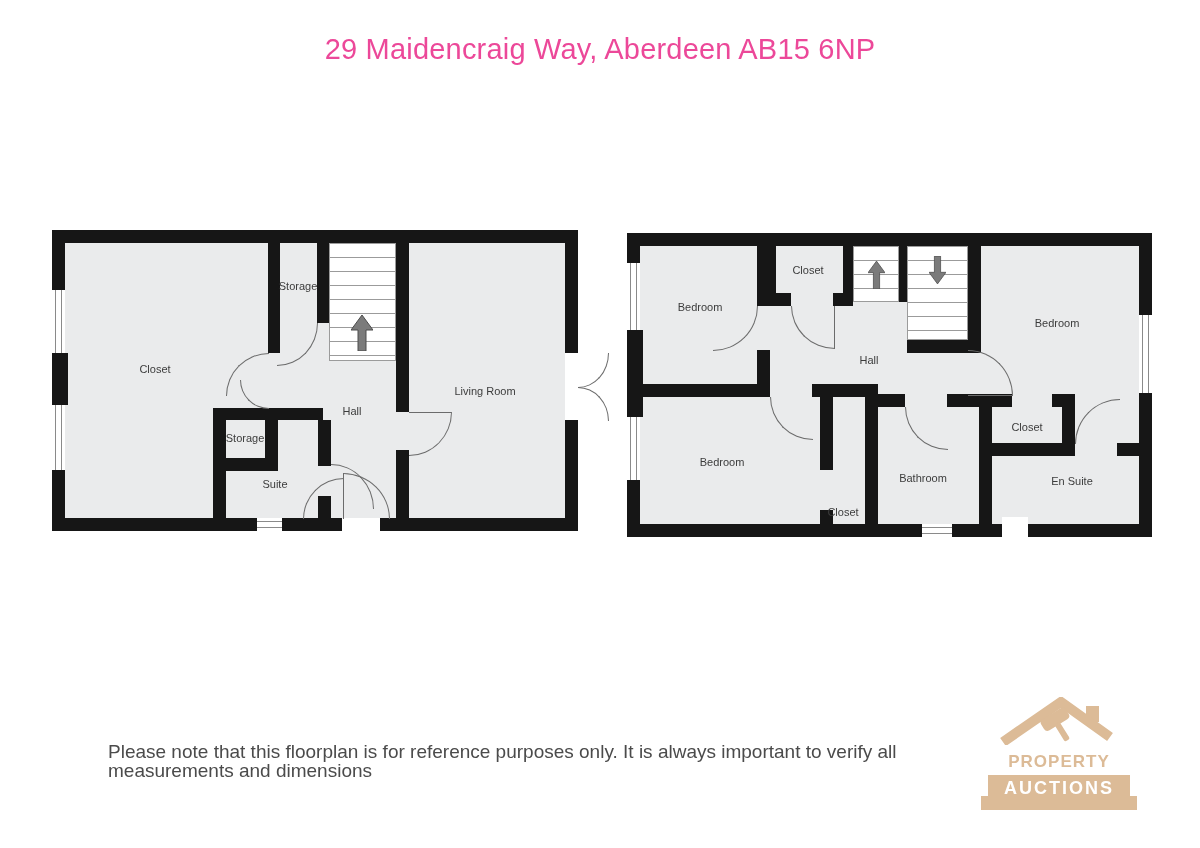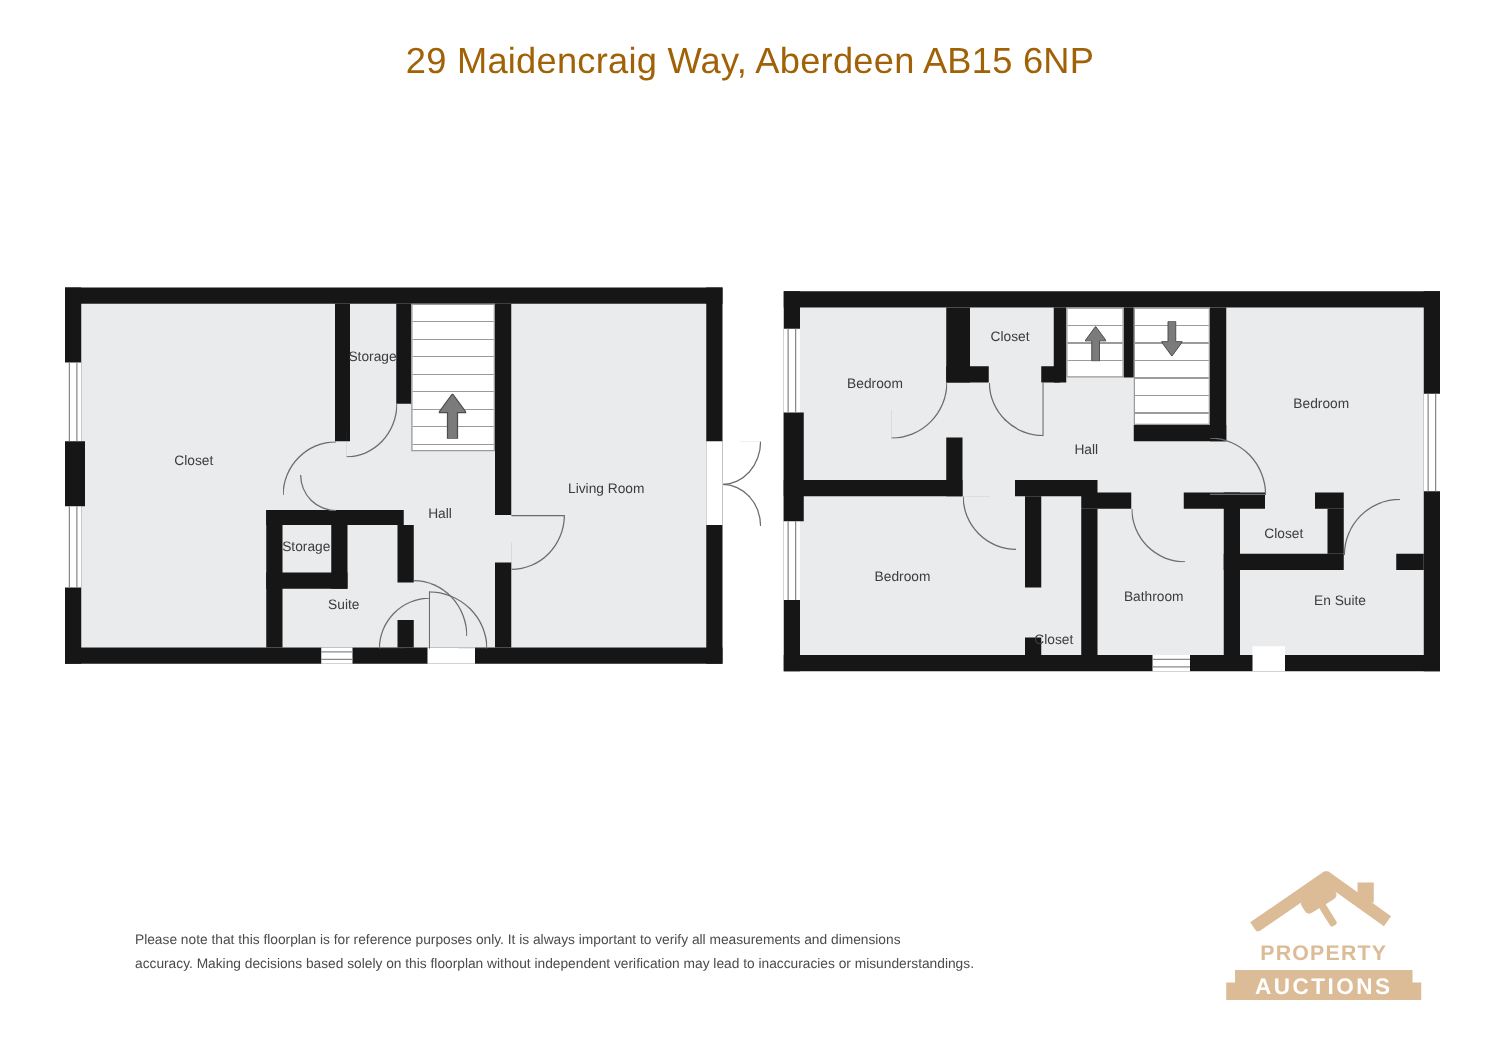--- a/index.html
+++ b/index.html
@@ -1,41 +1,41 @@
 <!DOCTYPE html>
 <html><head>
 <meta charset="utf-8">
 <style>
   html,body{margin:0;padding:0;background:#fff;font-family:"Liberation Sans",sans-serif;}
   #page{position:relative;width:1200px;height:848px;background:#fff;overflow:hidden;}
-  .title{position:absolute;left:0;right:0;top:33px;text-align:center;font-size:29px;color:#a16207;letter-spacing:0.2px;}
+  .title{position:absolute;left:0;right:0;top:33px;text-align:center;font-size:29px;color:#ec4899;letter-spacing:0.2px;}
   .plan{position:absolute;}
   .base{position:absolute;background:#eaebec;}
   .w{position:absolute;background:#161616;}
   .open{position:absolute;background:#fff;}
   .win{position:absolute;background:#fff;}
   .win-v::before,.win-v::after{content:"";position:absolute;top:0;bottom:0;width:1px;background:#8a8a8a;}
   .win-v::before{left:3px}.win-v::after{right:3px}
   .win-h::before,.win-h::after{content:"";position:absolute;left:0;right:0;height:1px;background:#8a8a8a;}
   .win-h::before{top:3px}.win-h::after{bottom:3px}
   .stairs{position:absolute;background:repeating-linear-gradient(to bottom,#fff 0 13px,#9b9b9b 13px 14px);border:1px solid #9b9b9b;box-sizing:border-box;}
   .arrow{position:absolute;}
   .arc{position:absolute;border:0 solid #6b6b6b;}
   .arc-tl{border-top-left-radius:100%;border-top-width:1px;border-left-width:1px;}
   .arc-tr{border-top-right-radius:100%;border-top-width:1px;border-right-width:1px;}
   .arc-br{border-bottom-right-radius:100%;border-bottom-width:1px;border-right-width:1px;}
   .arc-bl{border-bottom-left-radius:100%;border-bottom-width:1px;border-left-width:1px;}
   .leaf-t{border-top-width:1px}.leaf-b{border-bottom-width:1px}
   .leaf-l{border-left-width:1px}.leaf-r{border-right-width:1px}
   .lbl{position:absolute;font-size:11px;color:#3c3c3c;transform:translate(-50%,-50%);white-space:nowrap;}
-  .disclaimer{position:absolute;left:108px;top:743px;width:845px;font-size:11px;line-height:18.8px;color:#4b4b4b;}
+  .disclaimer{position:absolute;left:108px;top:743px;width:845px;font-size:19px;line-height:18.8px;color:#4b4b4b;}
   .logo{position:absolute;left:988px;top:697px;width:142px;text-align:center;color:#dcbb97;}
   .logo-prime{font-size:30px;font-weight:bold;letter-spacing:2px;line-height:1;margin-top:1px;}
   .logo-property{font-size:17px;font-weight:bold;letter-spacing:1px;line-height:1;margin-top:4px;}
-  .logo-band{position:relative;margin-top:5px;background:#dcbb97;color:#fff;font-size:18px;font-weight:bold;letter-spacing:2px;padding:3px 0 0;}
+  .logo-band{position:relative;margin-top:5px;background:#dcbb97;color:#fff;font-size:18px;font-weight:bold;letter-spacing:2px;padding:3px 0 11px;}
   .logo-band::before,.logo-band::after{content:"";position:absolute;bottom:0;width:8px;height:14px;background:#dcbb97;}
   .logo-band::before{left:-7px}.logo-band::after{right:-7px}
 </style>
 </head>
 <body>
 
 <div id="page">
 
   <div class="title">29 Maidencraig Way, Aberdeen AB15 6NP</div>
 
@@ -152,21 +152,20 @@
     <div class="lbl" style="left:430px;top:90px">Bedroom</div>
     <div class="lbl" style="left:95px;top:229px">Bedroom</div>
     <div class="lbl" style="left:216px;top:279px">Closet</div>
     <div class="lbl" style="left:296px;top:245px">Bathroom</div>
     <div class="lbl" style="left:400px;top:194px">Closet</div>
     <div class="lbl" style="left:445px;top:248px">En Suite</div>
   </div>
 
   <div class="disclaimer">
     <div>Please note that this floorplan is for reference purposes only. It is always important to verify all measurements and dimensions</div>
-    <div>accuracy. Making decisions based solely on this floorplan without independent verification may lead to inaccuracies or misunderstandings.</div>
   </div>
 
   <div class="logo">
     <div>
       <svg width="122" height="48" viewBox="0 0 122 48">
         <rect x="88" y="9" width="13" height="16" fill="#dcbb97"></rect>
         <path d="M5 45 L63 5 L112 40" stroke="#dcbb97" stroke-width="10" fill="none"></path>
         <g transform="rotate(-32 60 28)">
           <rect x="46" y="15" width="29" height="13" rx="4" fill="#dcbb97"></rect>
           <rect x="57" y="26" width="6" height="20" rx="2" fill="#dcbb97"></rect>

